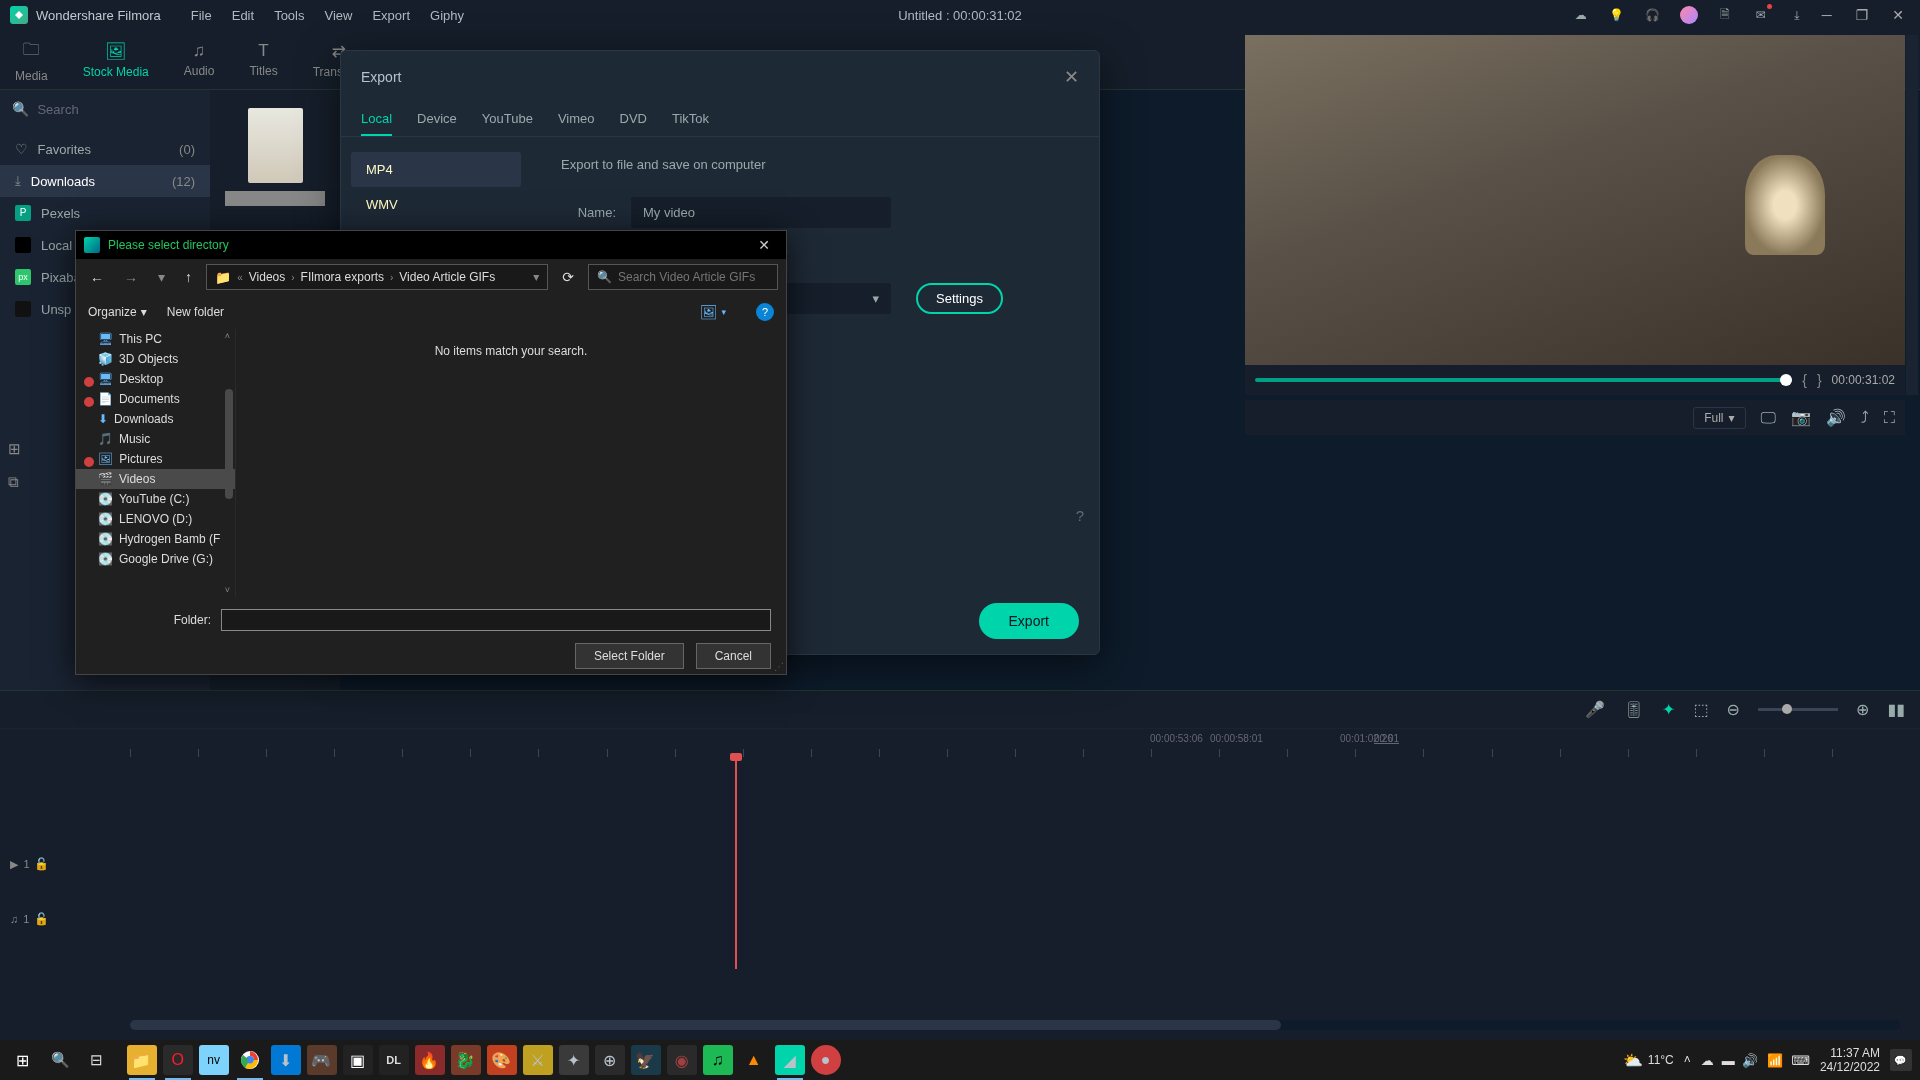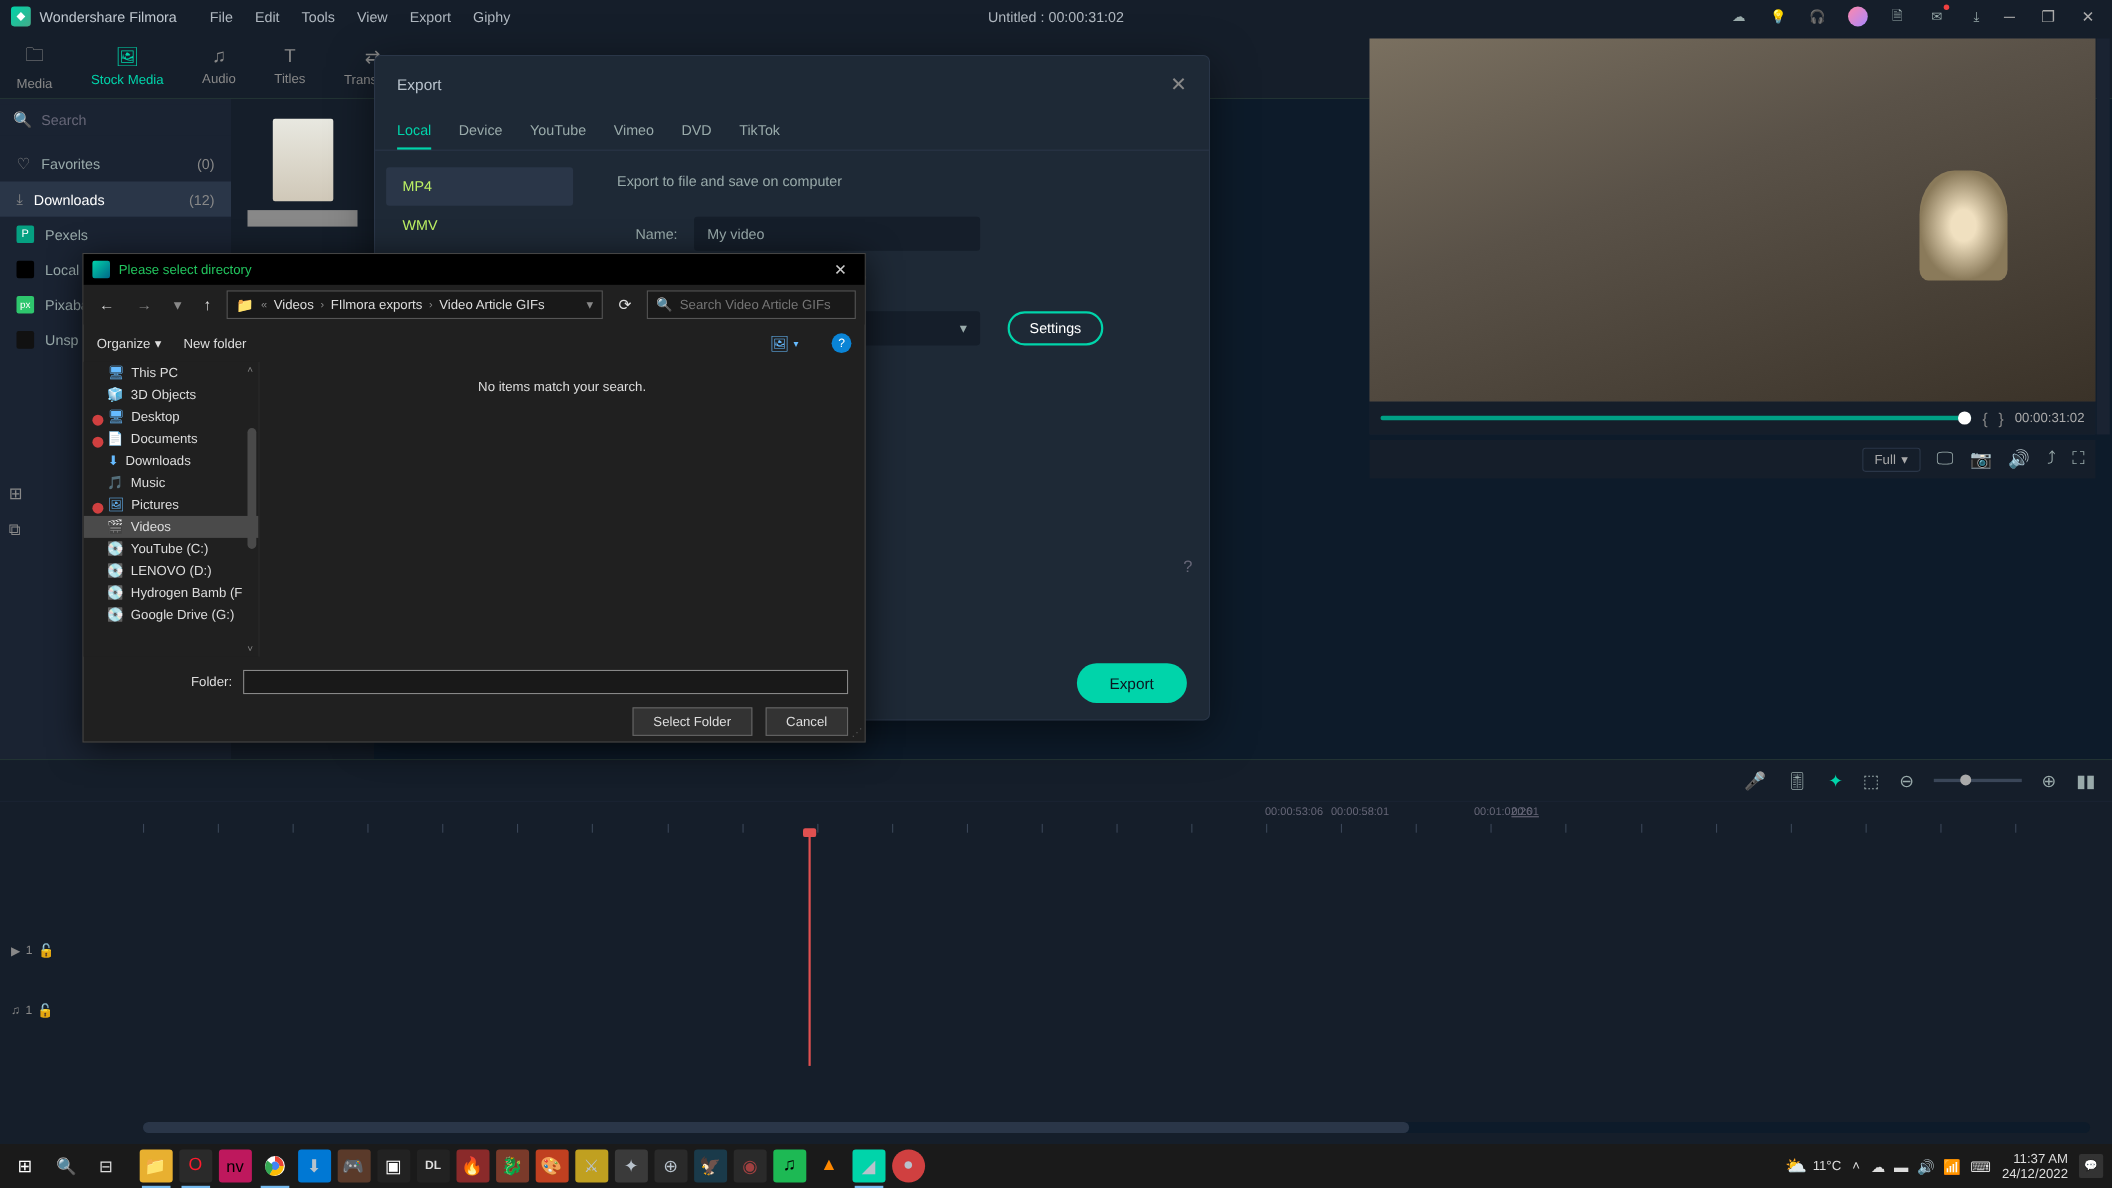--- a/index.html
+++ b/index.html
@@ -78,21 +78,21 @@
 
 .export-modal { position: absolute; left: 340px; top: 50px; width: 760px; height: 605px; background: #1e2936; border: 1px solid #2a3648; border-radius: 6px; box-shadow: 0 10px 40px rgba(0,0,0,.5); }
 .export-modal .em-header { padding: 15px 20px; display: flex; justify-content: space-between; align-items: center; }
 .export-modal .em-header .title { color: #b8c2cc; font-size: 14px; }
 .export-modal .em-header .close { color: #888; font-size: 18px; cursor: pointer; }
 .export-modal .em-tabs { display: flex; gap: 25px; padding: 0 20px; border-bottom: 1px solid #2a3648; }
 .export-modal .em-tabs .etab { padding: 8px 0; color: #9aa; font-size: 13px; cursor: pointer; }
 .export-modal .em-tabs .etab.active { color: #00d4aa; border-bottom: 2px solid #00d4aa; }
 .export-modal .em-body { display: flex; height: 450px; }
 .export-modal .format-list { width: 190px; padding: 15px 10px; }
-.export-modal .format-list .fitem { padding: 10px 15px; color: #bef264; font-size: 13px; cursor: pointer; border-radius: 3px; }
+.export-modal .format-list .fitem { padding: 10px 15px; color: #fef9c3; font-size: 13px; cursor: pointer; border-radius: 3px; }
 .export-modal .format-list .fitem.sel { background: #2a3648; }
 .export-modal .form-area { flex: 1; padding: 20px 30px; }
 .export-modal .form-area .desc { color: #9aa; font-size: 13px; margin-bottom: 25px; }
 .export-modal .frow { display: flex; align-items: center; margin-bottom: 15px; gap: 15px; }
 .export-modal .frow label { width: 55px; color: #9aa; font-size: 13px; text-align: right; }
 .export-modal .frow .finput { flex: 1; background: #151e2a; border: none; color: #9aa; padding: 8px 12px; font-size: 13px; border-radius: 3px; max-width:260px;}
 .export-modal .frow .path-display{display:flex;align-items:center;gap:8px;color:#9aa;font-size:13px;}
 .export-modal .frow .folder-ico{color:#9aa;cursor:pointer;font-size:15px;}
 .export-modal .frow .dropdown{flex:1;max-width:260px;background:#151e2a;padding:8px 12px;border-radius:3px;display:flex;justify-content:space-between;color:#9aa;font-size:13px;cursor:pointer;}
 .export-modal .settings-btn { border: 2px solid #00d4aa; color: #fff; background: transparent; padding: 6px 18px; border-radius: 18px; font-size: 13px; cursor: pointer; margin-left:10px;}
@@ -509,21 +509,21 @@
   <span class="resize-grip">⋰</span>
 </div>
 
 <div class="taskbar">
   <span class="start">⊞</span>
   <span class="tico">🔍</span>
   <span class="tico">⊟</span>
   <div class="app-icons">
     <span class="app active" style="background:#e8b030;">📁</span>
     <span class="app active" style="background:#2a2a2a;color:#ff1b2d;">O</span>
-    <span class="app" style="background:#be185d;color:#000;font-size:15px;">nv</span>
+    <span class="app" style="background:#7dd3fc;color:#000;font-size:12px;">nv</span>
     <span class="app active">
         <svg width="20" height="20" viewBox="0 0 20 20">
           <circle cx="10" cy="10" r="9" fill="#fff"></circle>
           <circle cx="10" cy="10" r="4" fill="#4285f4"></circle>
           <path d="M10 1 A9 9 0 0 1 18 10 L14 10 A4 4 0 0 0 10 6 Z" fill="#ea4335"></path>
           <path d="M18 10 A9 9 0 0 1 5 18 L8 13 A4 4 0 0 0 14 10 Z" fill="#fbbc05"></path>
           <path d="M5 18 A9 9 0 0 1 3 5 L8 9 A4 4 0 0 0 8 13 Z" fill="#34a853"></path>
         </svg>
       </span>
     <span class="app" style="background:#0078d4;">⬇</span>

